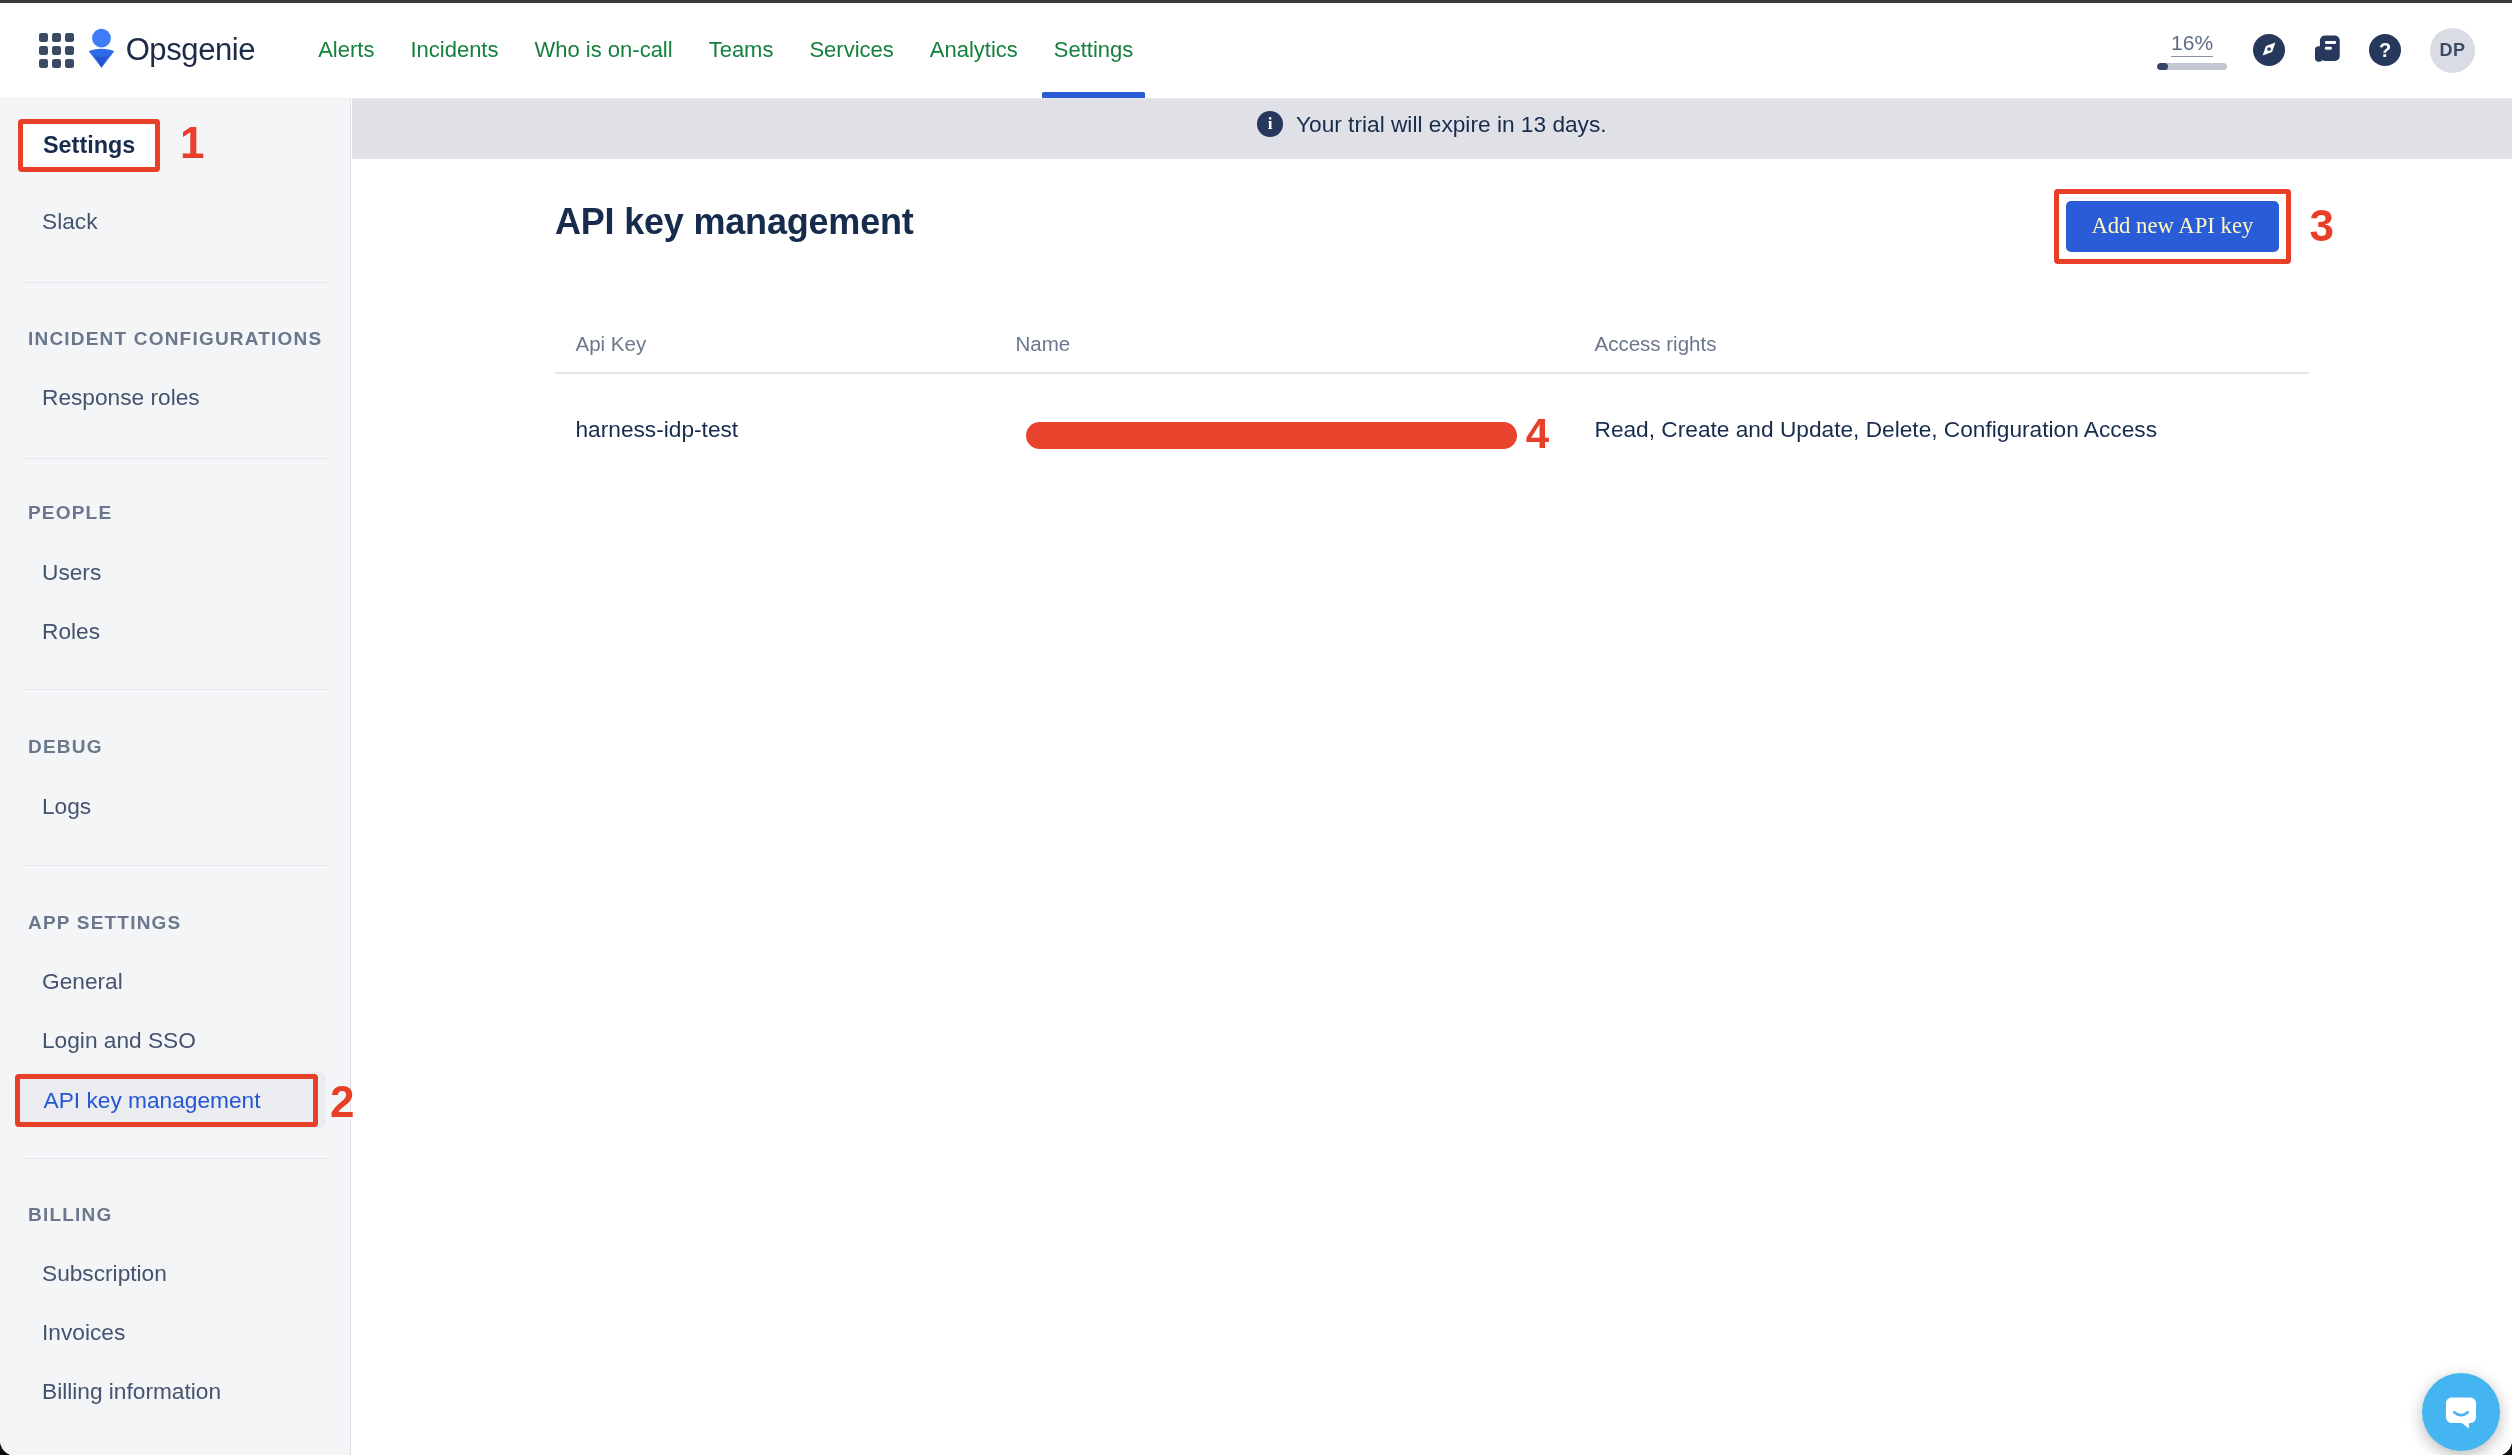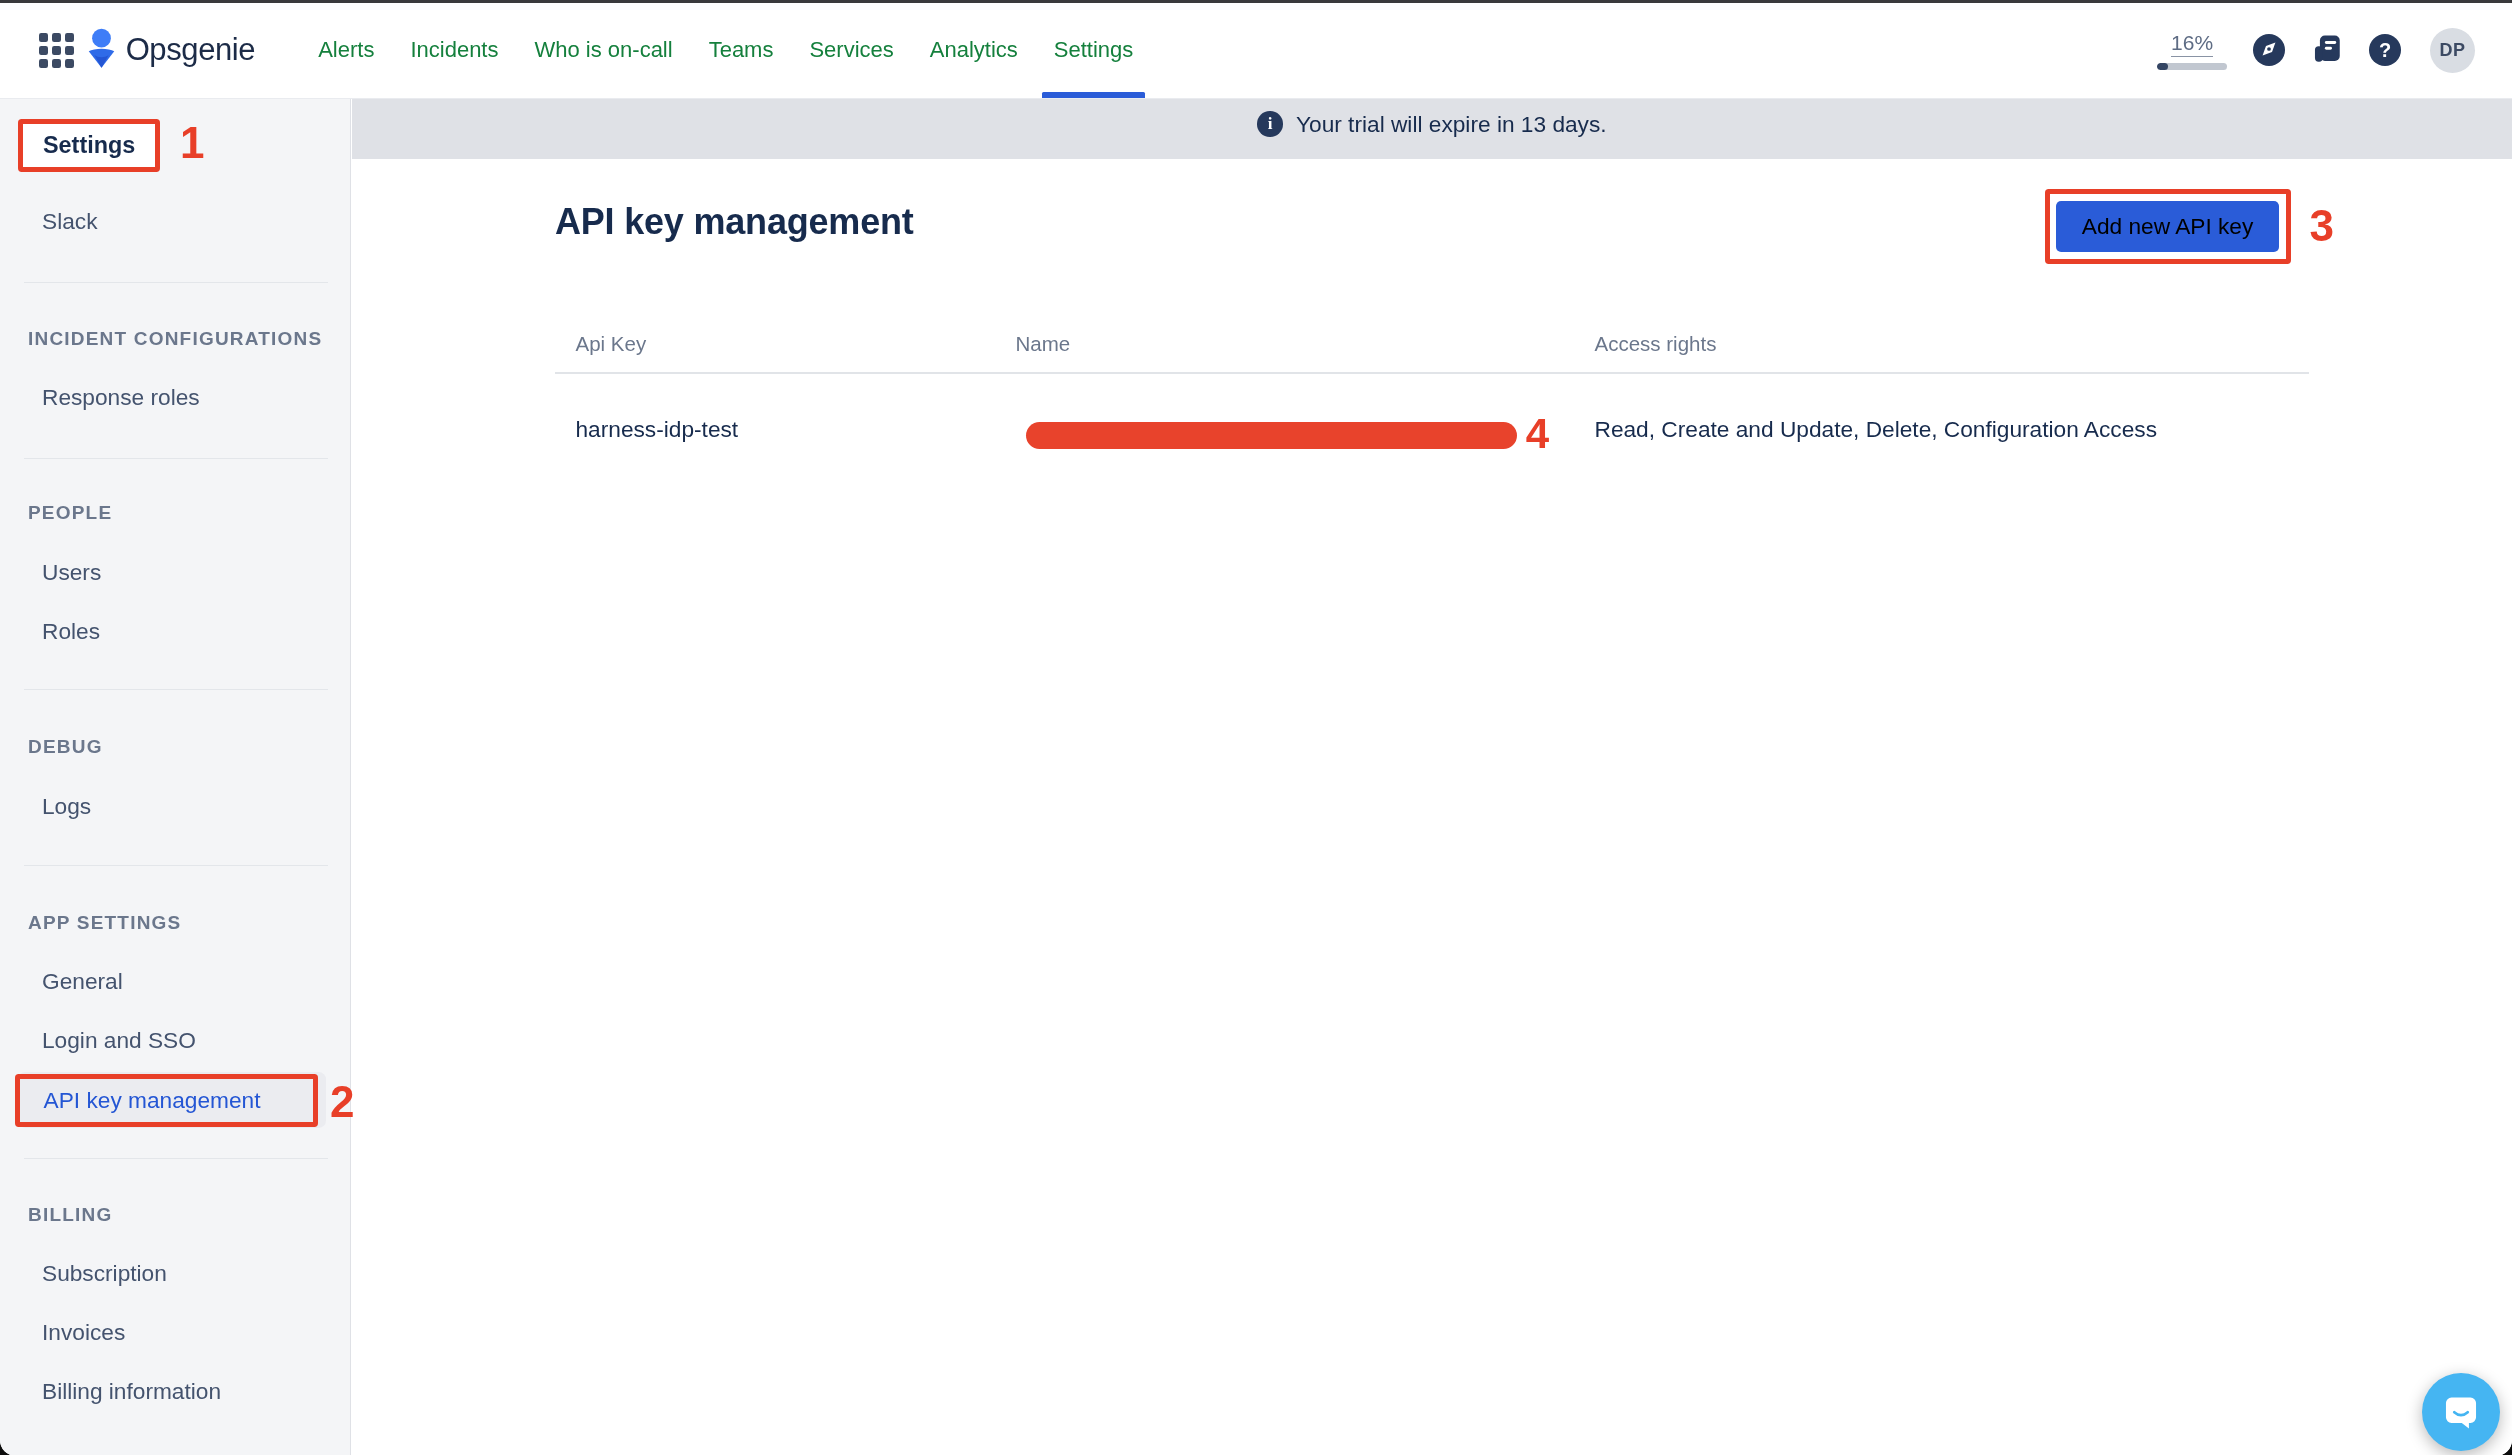--- a/index.html
+++ b/index.html
@@ -46,21 +46,21 @@
   .banner { position:absolute; left:352px; right:0; top:89px; height:70px; background:#DFE1E6; display:flex; align-items:center; justify-content:center; gap:13px; z-index:5; }
   .info-icon { width:25.6px; height:25.6px; border-radius:50%; background:#26395C; color:#fff; display:flex; align-items:center; justify-content:center; font-size:17px; font-weight:700; font-family:"Liberation Serif", serif; }
   .banner-text { font-size:22.7px; color:#172B4D; font-weight:500; }
 
   
   .main { position:absolute; left:352px; right:0; top:159px; bottom:0; background:#fff; }
   .container { width:1754px; margin:42px auto 0; position:relative; }
   .page-title { font-size:36px; font-weight:700; color:#172B4D; letter-spacing:-0.2px; }
   .btn-ann-group { position:absolute; top:-11.7px; right:-25px; display:flex; align-items:center; }
   .btn-frame { border:5.8px solid #E83F28; border-radius:3.7px; padding:6.6px; background:#fff; }
-  .add-btn { display:block; background:#2A5CD8; color:#000000; border:none; font-family:Liberation Sans, sans-serif; font-size:22.7px; font-weight:500; height:51px; padding:0 25.6px; border-radius:5.1px; cursor:pointer; white-space:nowrap; }
+  .add-btn { display:block; background:#2A5CD8; color:#fef9c3; border:none; font-family:Liberation Serif, serif; font-size:22.7px; font-weight:500; height:51px; padding:0 25.6px; border-radius:5.1px; cursor:pointer; white-space:nowrap; }
   .ann-inline { color:#E83F28; font-weight:700; font-size:44px; line-height:1; margin-left:19px; }
 
   .api-table { margin-top:89px; display:grid; grid-template-columns:440px 579px 1fr; }
   .api-table .th { font-size:20.5px; color:#6B778C; padding:0 0 16px 20.5px; border-bottom:2.9px solid #E1E4E8; }
   .api-table .td { padding-top:42px; font-size:22.7px; color:#172B4D; }
   .td.name-cell { padding-left:20.5px; }
   .td.key-cell { display:flex; align-items:center; padding-left:31px; }
   .redact-pill { width:491px; height:27px; border-radius:14px; background:#E8432C; }
   .key-ann { color:#E83F28; font-weight:700; font-size:42px; line-height:1; margin-left:8.8px; margin-top:-2.9px; }
   .td.rights-cell { padding-left:20.5px; }

